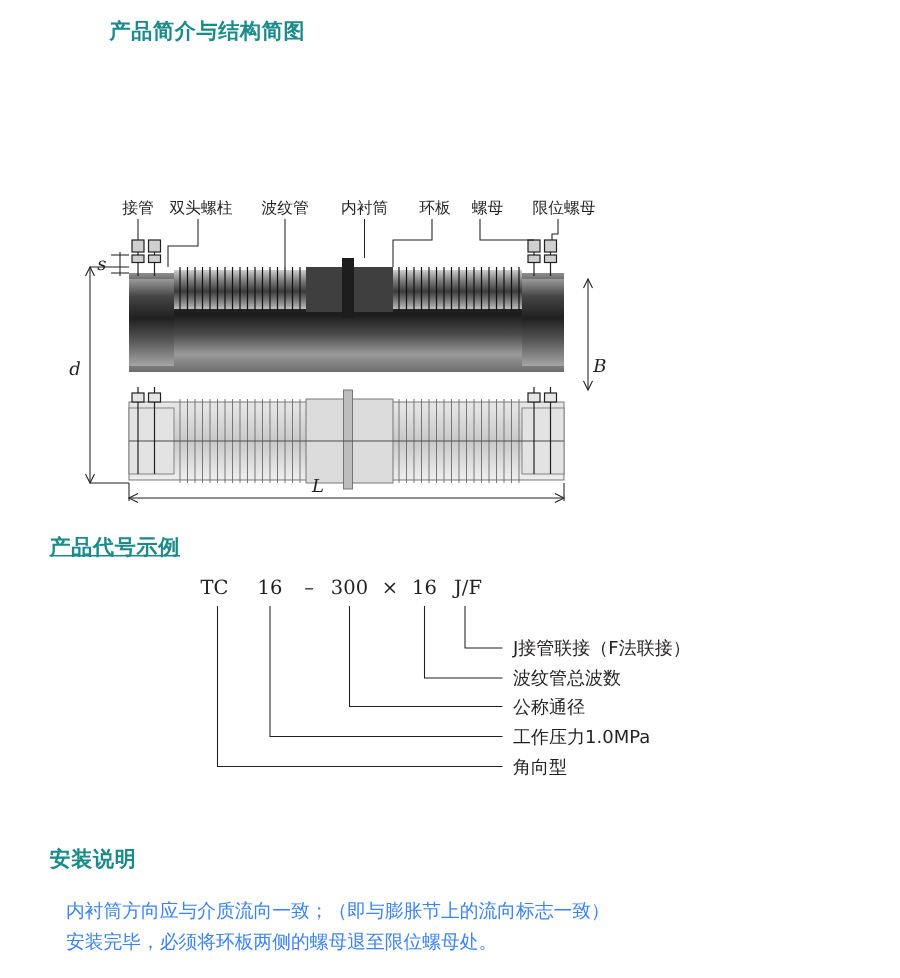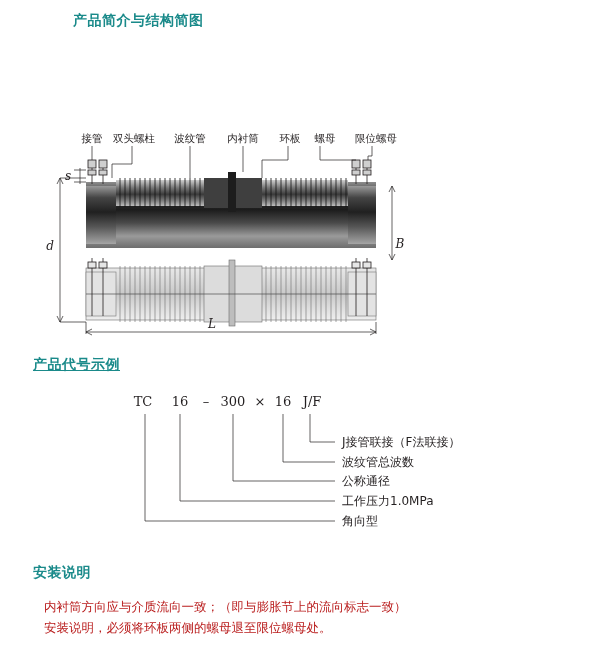--- a/index.html
+++ b/index.html
@@ -29,32 +29,32 @@
     position: absolute;
     left: 0;
     top: 60px;
     width: 568px;
     height: 280px;
     text-decoration: underline;
   }
   .code-wrap {
     position: absolute;
     left: 0;
-    top: 384px;
+    top: 374px;
     width: 600px;
     height: 170px;
   }
   .install-text {
     position: absolute;
     left: 44px;
     top: 596px;
     width: 520px;
     font-size: 12.5px;
     line-height: 21px;
-    color: #b91c1c;
+    color: #3b82f6;
   }
   .install-text div { white-space: nowrap; }
 
   svg { display: block; }
   .lbl {
     font-family: "DejaVu Sans", "Liberation Sans", sans-serif;
     font-size: 10.5px;
     fill: #231f20;
   }
   .lbl-it {
@@ -311,14 +311,14 @@
   <text class="code-desc" x="342" y="101">公称通径</text>
   <text class="code-desc" x="342" y="121">工作压力1.0MPa</text>
   <text class="code-desc" x="342" y="141">角向型</text>
 </svg>
 </div>
 
 <div id="title-3" class="section-title">安装说明</div>
 
 <div class="install-text">
   <div>内衬筒方向应与介质流向一致；（即与膨胀节上的流向标志一致）</div>
-  <div>安装说明，必须将环板两侧的螺母退至限位螺母处。</div>
+  <div>安装完毕，必须将环板两侧的螺母退至限位螺母处。</div>
 </div>
 
 </body></html>

